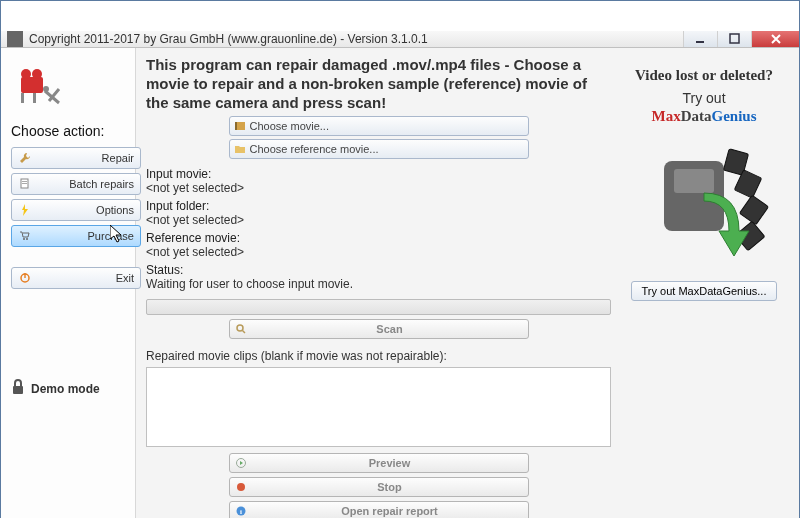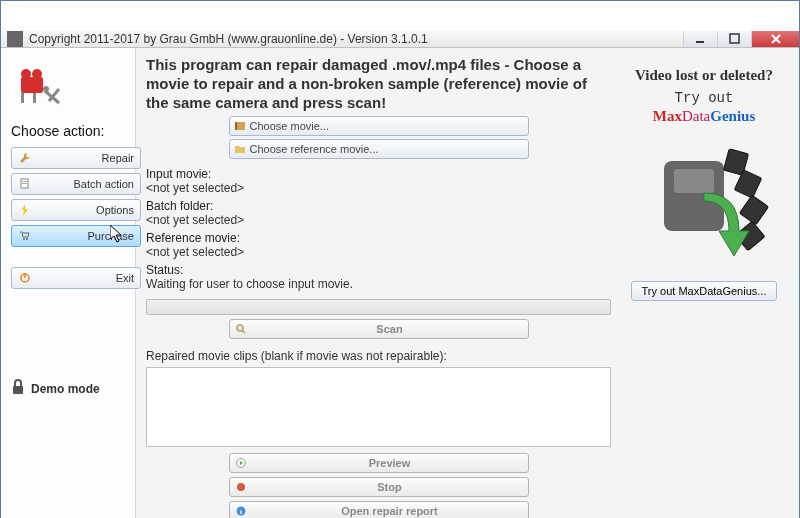--- a/index.html
+++ b/index.html
@@ -48,23 +48,23 @@
   .scanbtn, .actbtn { display:flex; align-items:center; width: 300px; height: 20px; margin: 4px auto 2px; border: 1px solid #b5b5b5; border-radius:3px; background: linear-gradient(to bottom, #fdfdfd, #eaeaea); color:#888;font-weight:bold;}
   .scanbtn .ticon, .actbtn .ticon { width:22px; display:flex;align-items:center;justify-content:center;}
   .scanbtn .tlabel, .actbtn .tlabel { flex:1; text-align:center; font-size:11px;}
   
   .replabel { margin-top: 10px; font-size: 12px; color:#333;}
   .repbox { height: 80px; border: 1px solid #c0c0c0; background:#fff; margin-top:4px;}
   
   .bottomactions { margin-top: 6px; }
   
   .promo-title { font-family: "Comic Sans MS", cursive; font-size: 15px; font-weight: bold; color:#333; margin-bottom: 6px; line-height:1.2;}
-  .promo-sub { font-family: Liberation Mono, monospace; font-size: 14px; color:#333; margin-bottom:2px;}
+  .promo-sub { font-family: Liberation Sans, sans-serif; font-size: 14px; color:#333; margin-bottom:2px;}
   .mdg span.m { color:#c62828; font-weight:bold;}
-  .mdg span.d { color:#be185d; font-weight:normal;}
+  .mdg span.d { color:#404040; font-weight:bold;}
   .mdg span.g { color:#1565c0; font-weight:bold;}
   .mdg { font-family: "Comic Sans MS", cursive; font-size:15px; margin-bottom:6px;}
   .promo-art { width: 140px; height: 140px; margin: 4px auto 10px; position:relative;}
   .trybtn { display:inline-flex; align-items:center; justify-content:center; padding: 3px 10px; border:1px solid #a9b8cc; border-radius:3px; background: linear-gradient(to bottom,#fdfdfd,#e6ecf3); font-size:11px; cursor:pointer;}
   
   .cursor { position:absolute; left: 110px; top: 225px; pointer-events:none;}
 </style>
 </head>
 <body>
 
@@ -117,21 +117,21 @@
         <span class="blabel">Repair</span>
       </div>
       <div class="sbtn">
         <span class="bicon">
             <svg width="12" height="12" viewBox="0 0 12 12">
               <rect x="2" y="1" width="7" height="9" fill="#fff" stroke="#888"></rect>
               <rect x="3" y="3" width="5" height="1" fill="#aaa"></rect>
               <rect x="3" y="5" width="5" height="1" fill="#aaa"></rect>
             </svg>
           </span>
-        <span class="blabel">Batch action</span>
+        <span class="blabel">Batch repairs</span>
       </div>
       <div class="sbtn">
         <span class="bicon">
             <svg width="12" height="12" viewBox="0 0 12 12">
               <path d="M6 0 L3 6 L5 6 L4 12 L9 5 L6 5 Z" fill="#f5c518"></path>
             </svg>
           </span>
         <span class="blabel">Options</span>
       </div>
       <div class="sbtn selected">
@@ -182,21 +182,21 @@
               <svg width="12" height="12" viewBox="0 0 12 12">
                 <path d="M1 3h4l1 1h5v6H1z" fill="#e8c268"></path>
               </svg>
             </span>
           <span class="tlabel">Choose reference movie...</span>
         </div>
 
         <div class="fieldblock">
           <div class="fieldlabel">Input movie:</div>
           <div class="fieldvalue">&lt;not yet selected&gt;</div>
-          <div class="fieldlabel">Batch folder:</div>
+          <div class="fieldlabel">Input folder:</div>
           <div class="fieldvalue">&lt;not yet selected&gt;</div>
           <div class="fieldlabel">Reference movie:</div>
           <div class="fieldvalue">&lt;not yet selected&gt;</div>
           <div class="fieldlabel">Status:</div>
           <div class="fieldvalue">Waiting for user to choose input movie.</div>
         </div>
 
         <div class="progress"></div>
         <div class="scanbtn">
           <span class="ticon">

